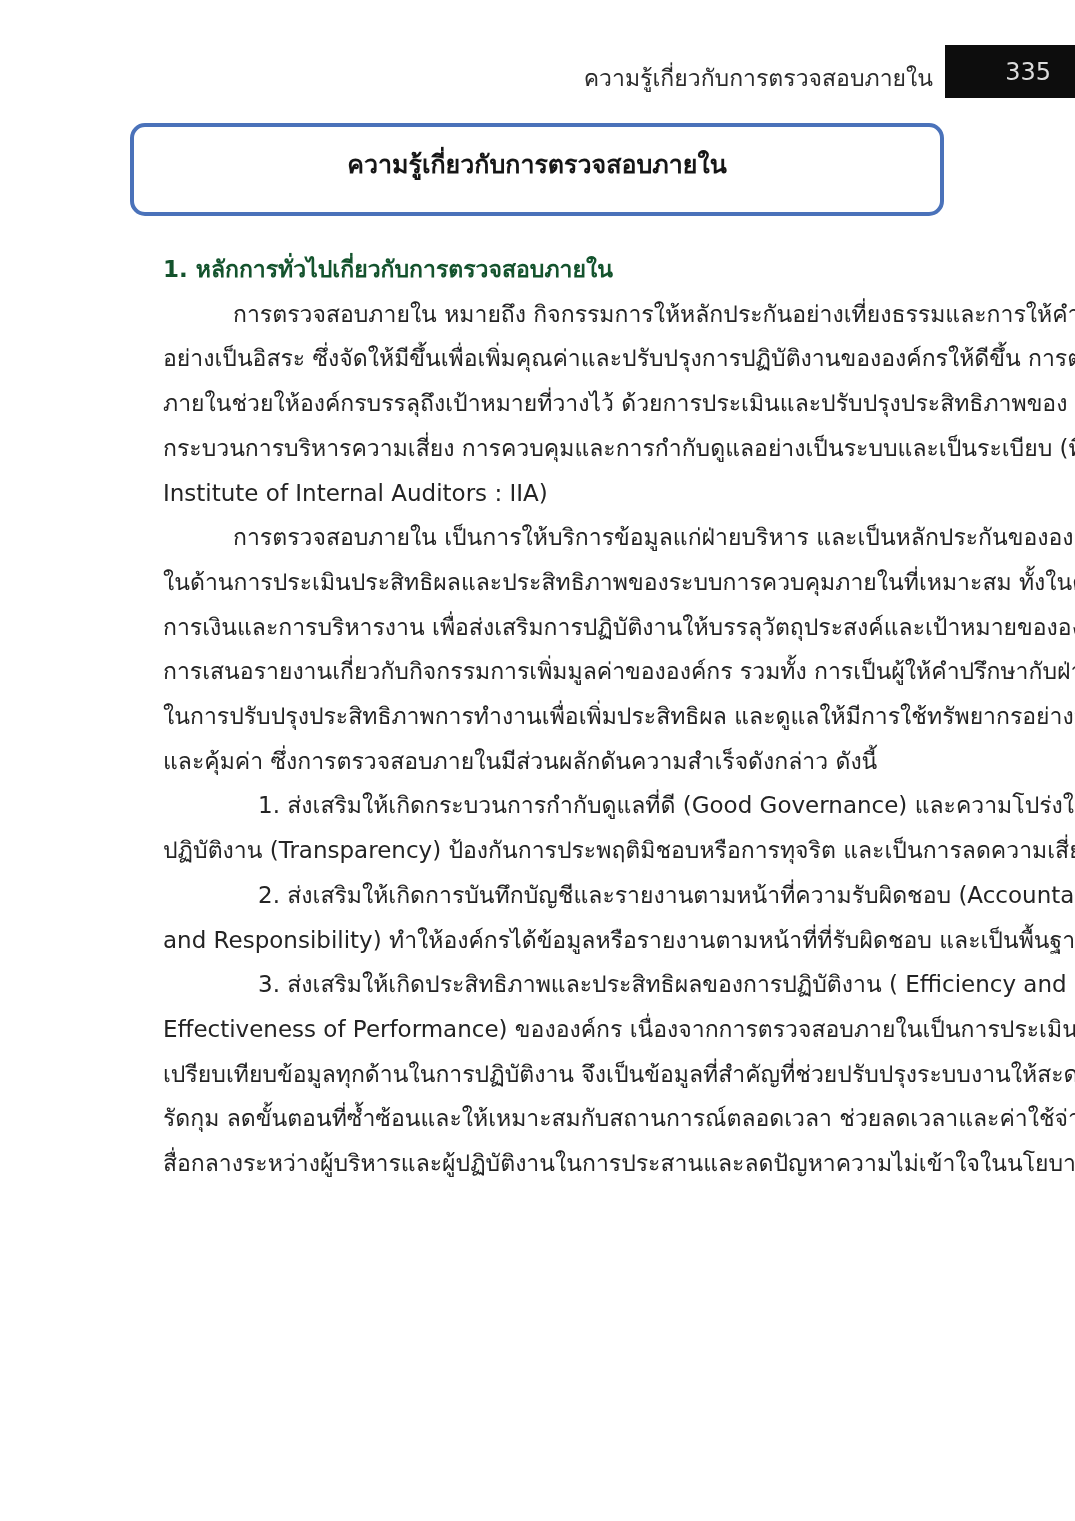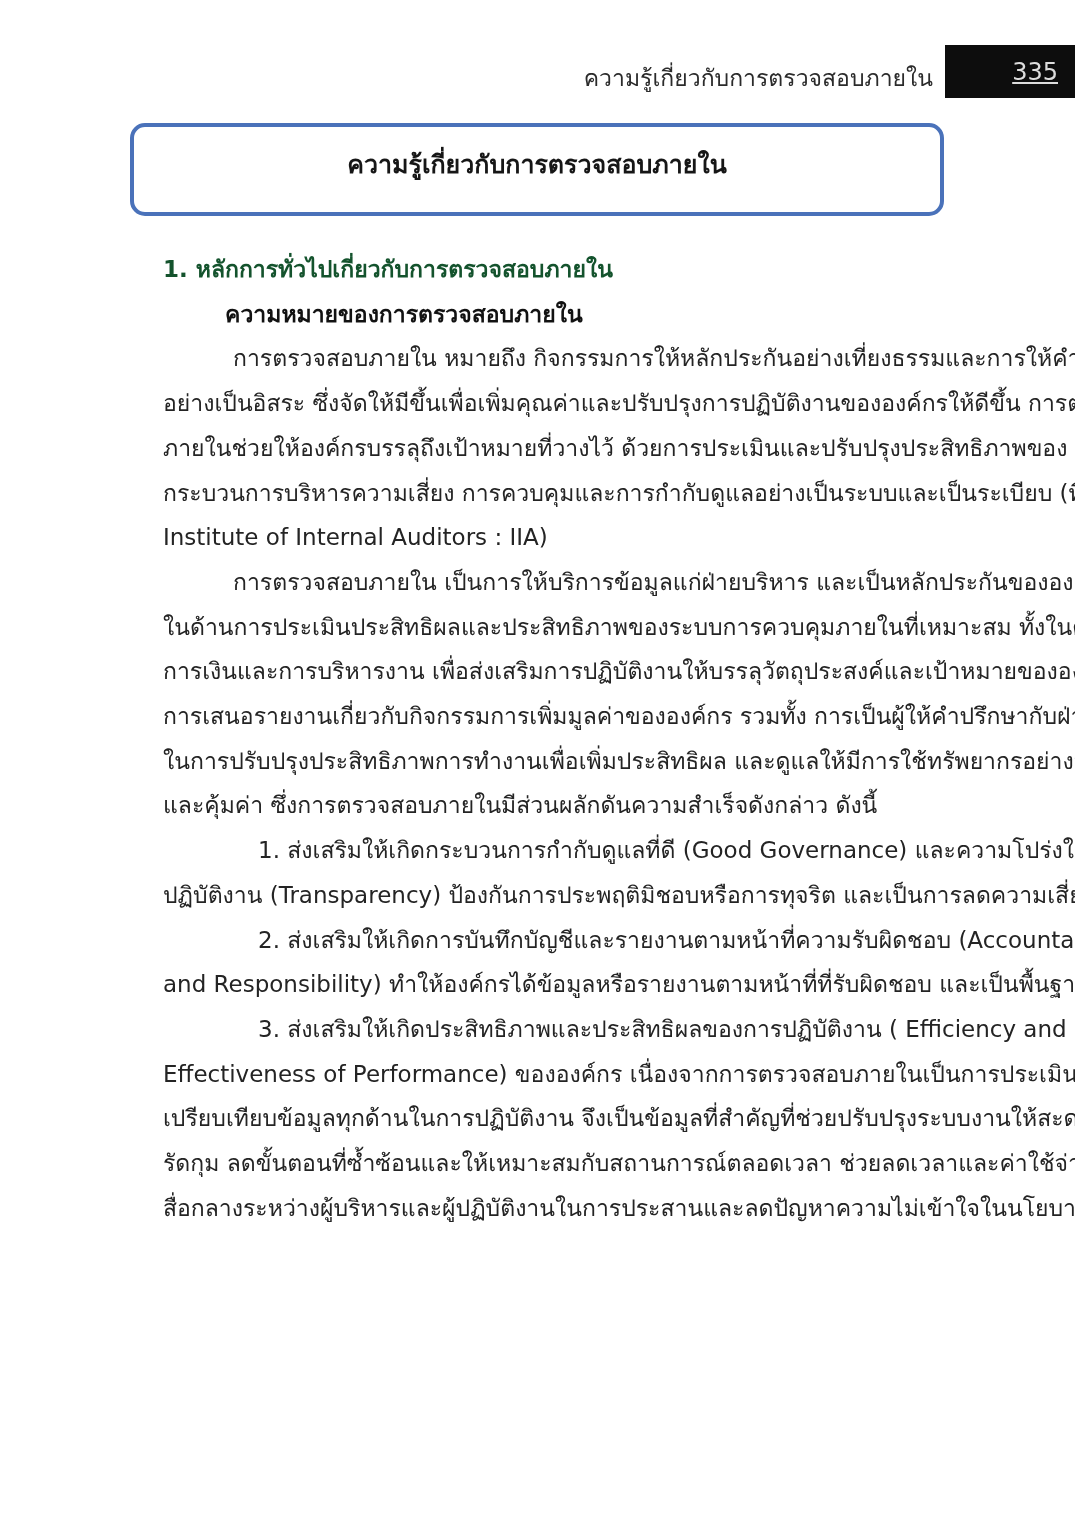--- a/index.html
+++ b/index.html
@@ -20,23 +20,22 @@
     color:#2b2b2b;
     white-space:nowrap;
   }
   .page-num-box {
     position:absolute;
     left:945px; top:45px;
     width:130px; height:53px;
     background:#0d0d0d;
     color:#dcdcdc;
     display:flex; align-items:center; justify-content:flex-end;
-    padding-right:17px; box-sizing:border-box;
+    padding-right:24px; box-sizing:border-box;
     font-size:24px;
-    text-decoration:underline;
   }
 
   
   .title-box {
     position:absolute;
     left:130px; top:123px;
     width:814px; height:93px;
     border:4px solid #4a72ba;
     border-radius:15px;
     background:#ffffff;
@@ -99,21 +98,20 @@
   <div class="page-num-box">
     <span>335</span>
   </div>
 
   <div class="title-box">
     <div class="title-box-text">ความรู้เกี่ยวกับการตรวจสอบภายใน</div>
   </div>
 
   <div class="body-text">
     <div class="ln h-main">1. หลักการทั่วไปเกี่ยวกับการตรวจสอบภายใน</div>
-    <div class="ln h-sub">ความหมายของการตรวจสอบภายใน</div>
     <div class="ln p-first">การตรวจสอบภายใน หมายถึง กิจกรรมการให้หลักประกันอย่างเที่ยงธรรมและการให้คำปรึกษา</div>
     <div class="ln p-cont">อย่างเป็นอิสระ ซึ่งจัดให้มีขึ้นเพื่อเพิ่มคุณค่าและปรับปรุงการปฏิบัติงานขององค์กรให้ดีขึ้น การตรวจสอบ</div>
     <div class="ln p-cont">ภายในช่วยให้องค์กรบรรลุถึงเป้าหมายที่วางไว้ ด้วยการประเมินและปรับปรุงประสิทธิภาพของ</div>
     <div class="ln p-cont">กระบวนการบริหารความเสี่ยง การควบคุมและการกำกับดูแลอย่างเป็นระบบและเป็นระเบียบ (ที่มา :The</div>
     <div class="ln p-cont">Institute of Internal Auditors : IIA)</div>
     <div class="ln p-first">การตรวจสอบภายใน เป็นการให้บริการข้อมูลแก่ฝ่ายบริหาร และเป็นหลักประกันขององค์กร</div>
     <div class="ln p-cont">ในด้านการประเมินประสิทธิผลและประสิทธิภาพของระบบการควบคุมภายในที่เหมาะสม ทั้งในด้าน</div>
     <div class="ln p-cont">การเงินและการบริหารงาน เพื่อส่งเสริมการปฏิบัติงานให้บรรลุวัตถุประสงค์และเป้าหมายขององค์กร โดย</div>
     <div class="ln p-cont">การเสนอรายงานเกี่ยวกับกิจกรรมการเพิ่มมูลค่าขององค์กร รวมทั้ง การเป็นผู้ให้คำปรึกษากับฝ่ายบริหาร</div>
     <div class="ln p-cont">ในการปรับปรุงประสิทธิภาพการทำงานเพื่อเพิ่มประสิทธิผล และดูแลให้มีการใช้ทรัพยากรอย่างประหยัด</div>

